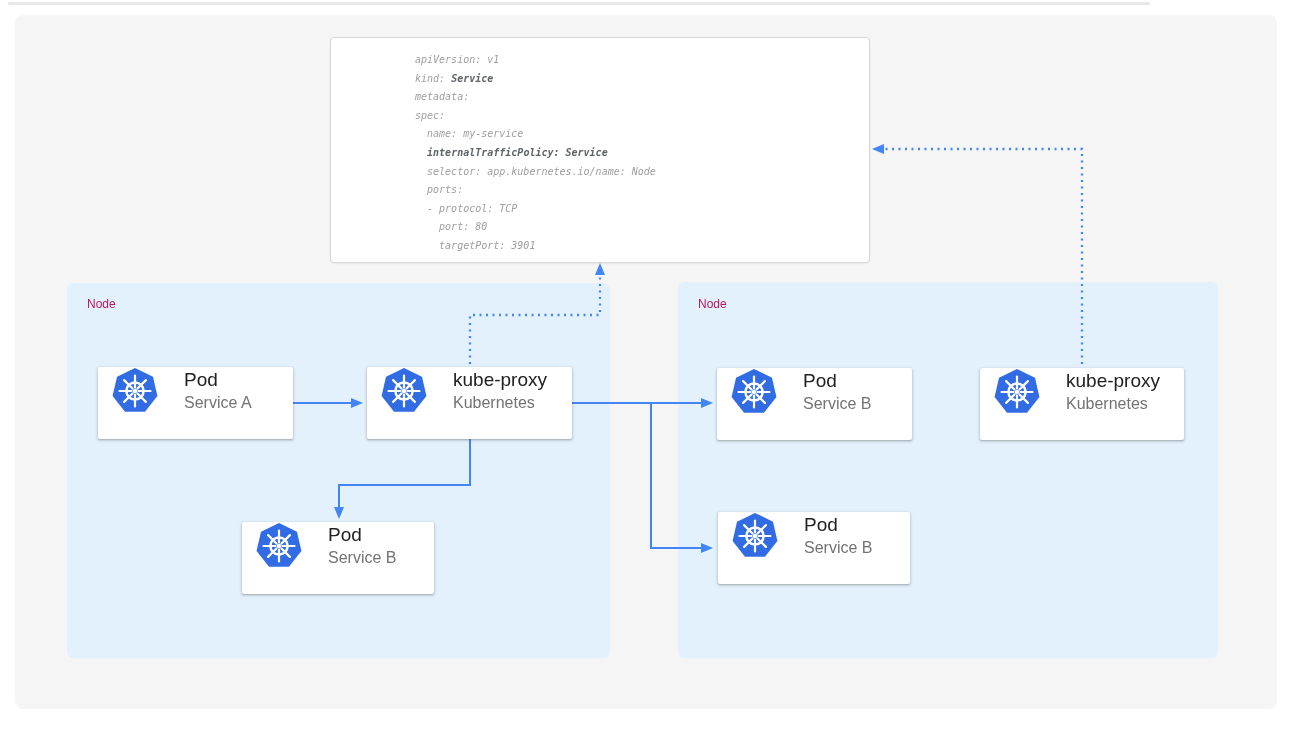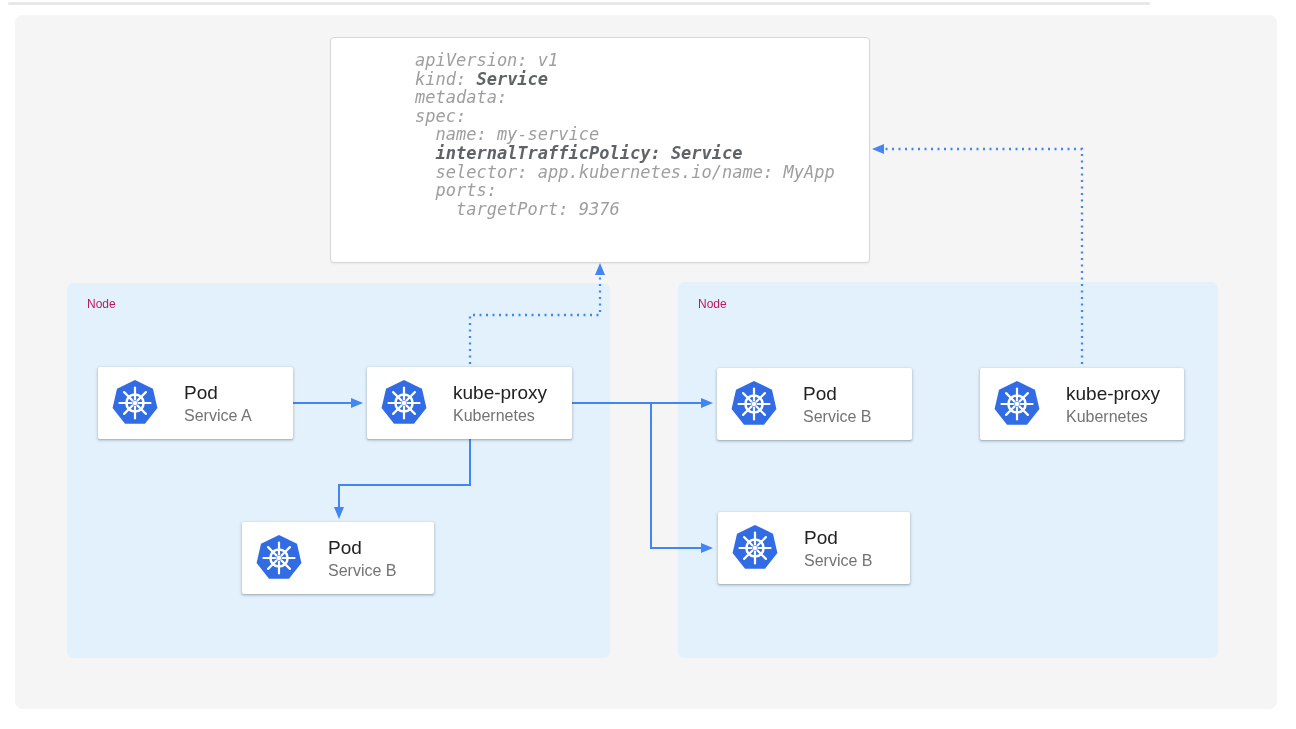--- a/index.html
+++ b/index.html
@@ -16,36 +16,36 @@
     background:#f5f5f5;border-radius:8px;
   }
   .yaml-box{
     position:absolute;left:330px;top:37px;width:540px;height:226px;
     background:#ffffff;border:1px solid #d7d7d7;border-radius:4px;
     box-shadow:0 1px 2px rgba(0,0,0,0.06);box-sizing:border-box;
   }
   .yaml-code{
     position:absolute;left:84px;top:13px;
     font-family:"DejaVu Sans Mono","Liberation Mono",monospace;
-    font-style:italic;font-size:17px;line-height:18.6px;
+    font-style:italic;font-size:10px;line-height:18.6px;
     color:#9e9e9e;white-space:pre;
   }
   .yaml-code b{color:#5f6368;font-weight:700;}
   .node-box{
     position:absolute;background:#e3f1fd;border-radius:6px;
   }
   .node-box.left{left:67px;top:283px;width:543px;height:375px;}
   .node-box.right{left:678px;top:282px;width:540px;height:376px;}
   .node-label{
     position:absolute;font-size:12px;color:#be185d;
   }
   .card{
     position:absolute;height:72px;background:#ffffff;border-radius:2px;
     box-shadow:0 1px 2px rgba(60,64,67,0.3),0 1px 3px 1px rgba(60,64,67,0.12);
-    display:flex;align-items:center;box-sizing:border-box;padding-left:13px;
+    display:flex;box-sizing:border-box;padding-left:13px;
   }
   .k8s-icon{width:48px;height:48px;flex:0 0 48px;display:block;}
   .card-text{margin-left:25px;}
   .card-title{font-size:19px;line-height:25px;color:#212121;}
   .card-subtitle{font-size:16px;line-height:22px;color:#737373;}
   #arrows{position:absolute;left:0;top:0;pointer-events:none;}
 </style>
 </head>
 <body>
 
@@ -68,21 +68,21 @@
           <line x1="21.5" y1="21.5" x2="13.1" y2="13.1"></line>
           <line x1="24" y1="20.5" x2="24" y2="8.5"></line>
           <line x1="26.5" y1="21.5" x2="34.9" y2="13.1"></line>
         </g>
         <circle cx="24" cy="24" r="2.3" fill="#ffffff"></circle>
       </g>
     </defs>
   </svg>
 
   <div class="yaml-box">
-    <div class="yaml-code" id="yaml-code"><div>apiVersion: v1</div><div>kind: <b>Service</b></div><div>metadata:</div><div>spec:</div><div>  name: my-service</div><div>  <b>internalTrafficPolicy: Service</b></div><div>  selector: app.kubernetes.io/name: MyApp</div><div>  ports:</div><div>    targetPort: 9376</div></div>
+    <div class="yaml-code" id="yaml-code"><div>apiVersion: v1</div><div>kind: <b>Service</b></div><div>metadata:</div><div>spec:</div><div>  name: my-service</div><div>  <b>internalTrafficPolicy: Service</b></div><div>  selector: app.kubernetes.io/name: Node</div><div>  ports:</div><div>  - protocol: TCP</div><div>    port: 80</div><div>    targetPort: 3901</div></div>
   </div>
 
   <div class="node-box left"></div>
   <div class="node-box right"></div>
   <div class="node-label" style="left:87px;top:297px">Node</div>
   <div class="node-label" style="left:698px;top:297px">Node</div>
 
   <svg id="arrows" width="1296" height="729" viewBox="0 0 1296 729">
     <defs>
       <marker id="arw" markerUnits="userSpaceOnUse" markerWidth="12" markerHeight="10" viewBox="0 0 12 10" refX="1" refY="5" orient="auto">

